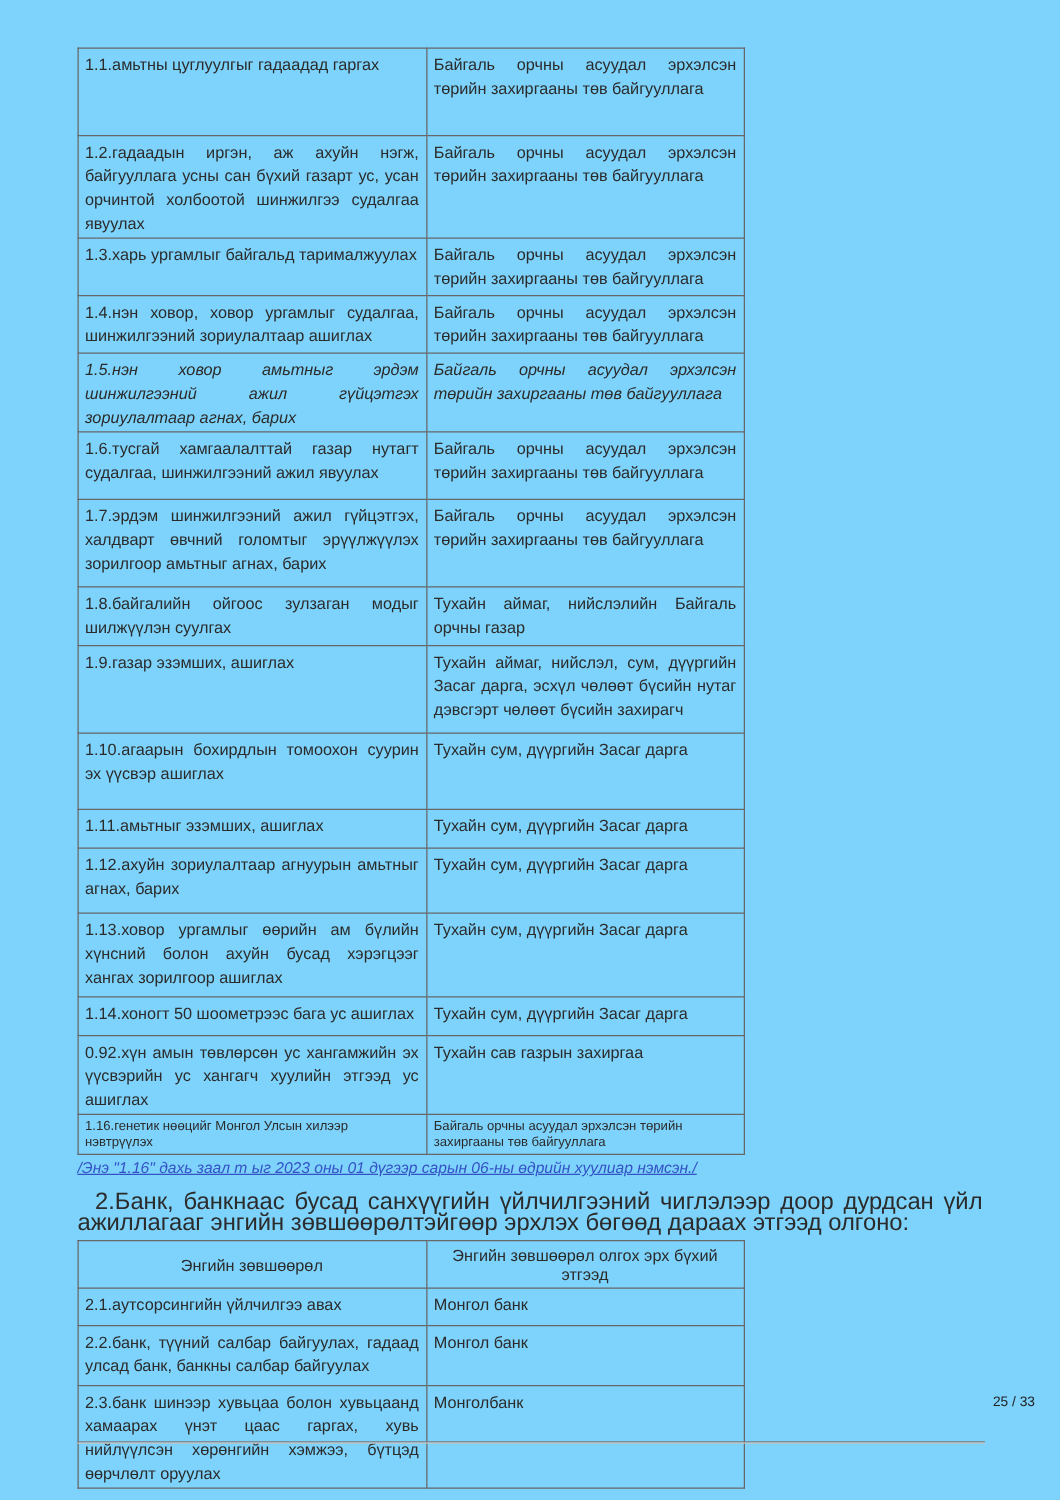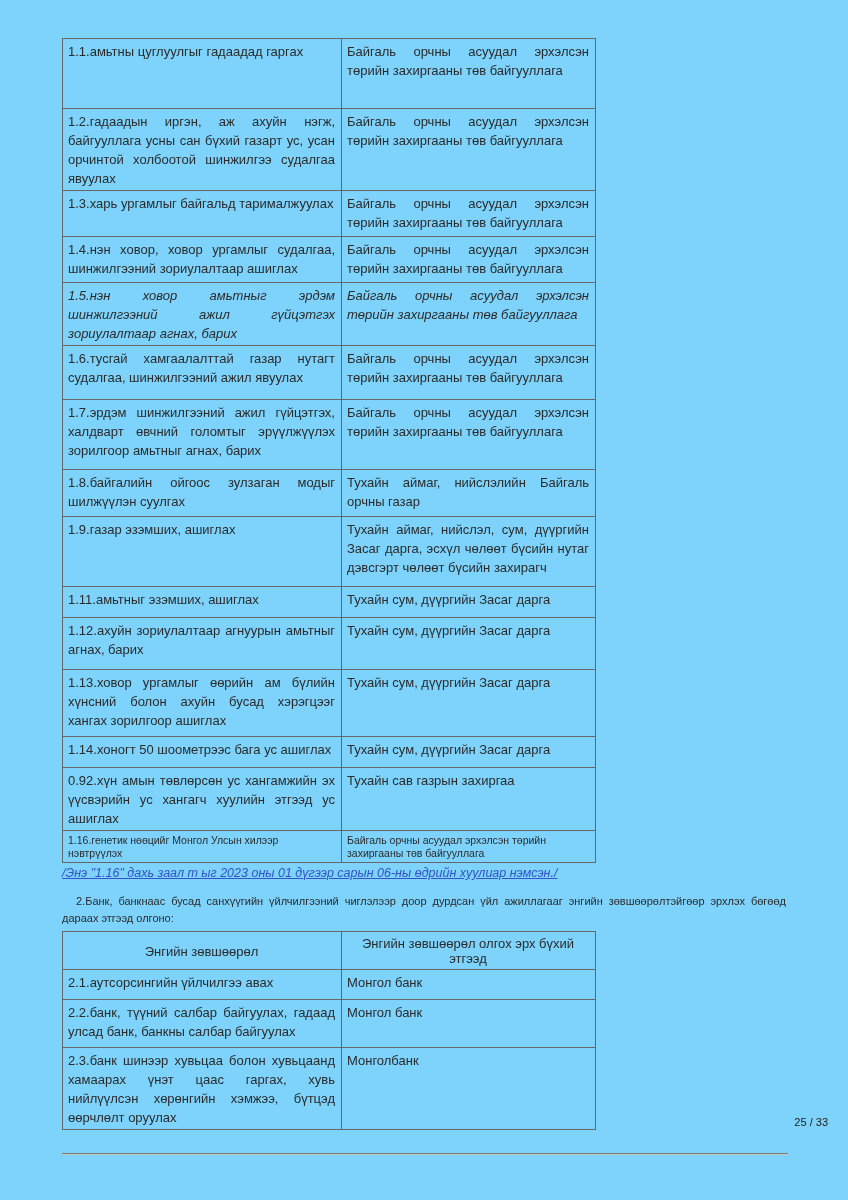--- a/index.html
+++ b/index.html
@@ -51,21 +51,21 @@
     color: #3453c4;
     font-style: italic;
     text-decoration: underline;
     font-size: 12.5px;
     line-height: 15px;
   }
   
   .intro {
     margin: 12px 0 5px 62px;
     width: 724px;
-    font-size: 11px;
+    font-size: 19px;
     line-height: 16.5px;
     text-align: justify;
     text-indent: 14px;
   }
   
   .footer-line {
     position: absolute;
     left: 62px;
     top: 1153px;
     width: 726px;
@@ -133,20 +133,24 @@
         <tr style="height: 47px; padding-left: 20px;">
           <td>1.8.байгалийн ойгоос зулзаган модыг шилжүүлэн суулгах</td>
           <td>Тухайн аймаг, нийслэлийн Байгаль орчны газар</td>
         </tr>
 
         <tr style="height: 70px;">
           <td>1.9.газар эзэмших, ашиглах</td>
           <td>Тухайн аймаг, нийслэл, сум, дүүргийн Засаг дарга, эсхүл чөлөөт бүсийн нутаг дэвсгэрт чөлөөт бүсийн захирагч</td>
         </tr>
 
+        <tr style="height: 61px;">
+          <td>1.10.агаарын бохирдлын томоохон суурин эх үүсвэр ашиглах</td>
+          <td>Тухайн сум, дүүргийн Засаг дарга</td>
+        </tr>
 
         <tr style="height: 31px; padding-left: 24px;">
           <td>1.11.амьтныг эзэмших, ашиглах</td>
           <td>Тухайн сум, дүүргийн Засаг дарга</td>
         </tr>
 
         <tr style="height: 52px;">
           <td>1.12.ахуйн зориулалтаар агнуурын амьтныг агнах, барих</td>
           <td>Тухайн сум, дүүргийн Засаг дарга</td>
         </tr>

